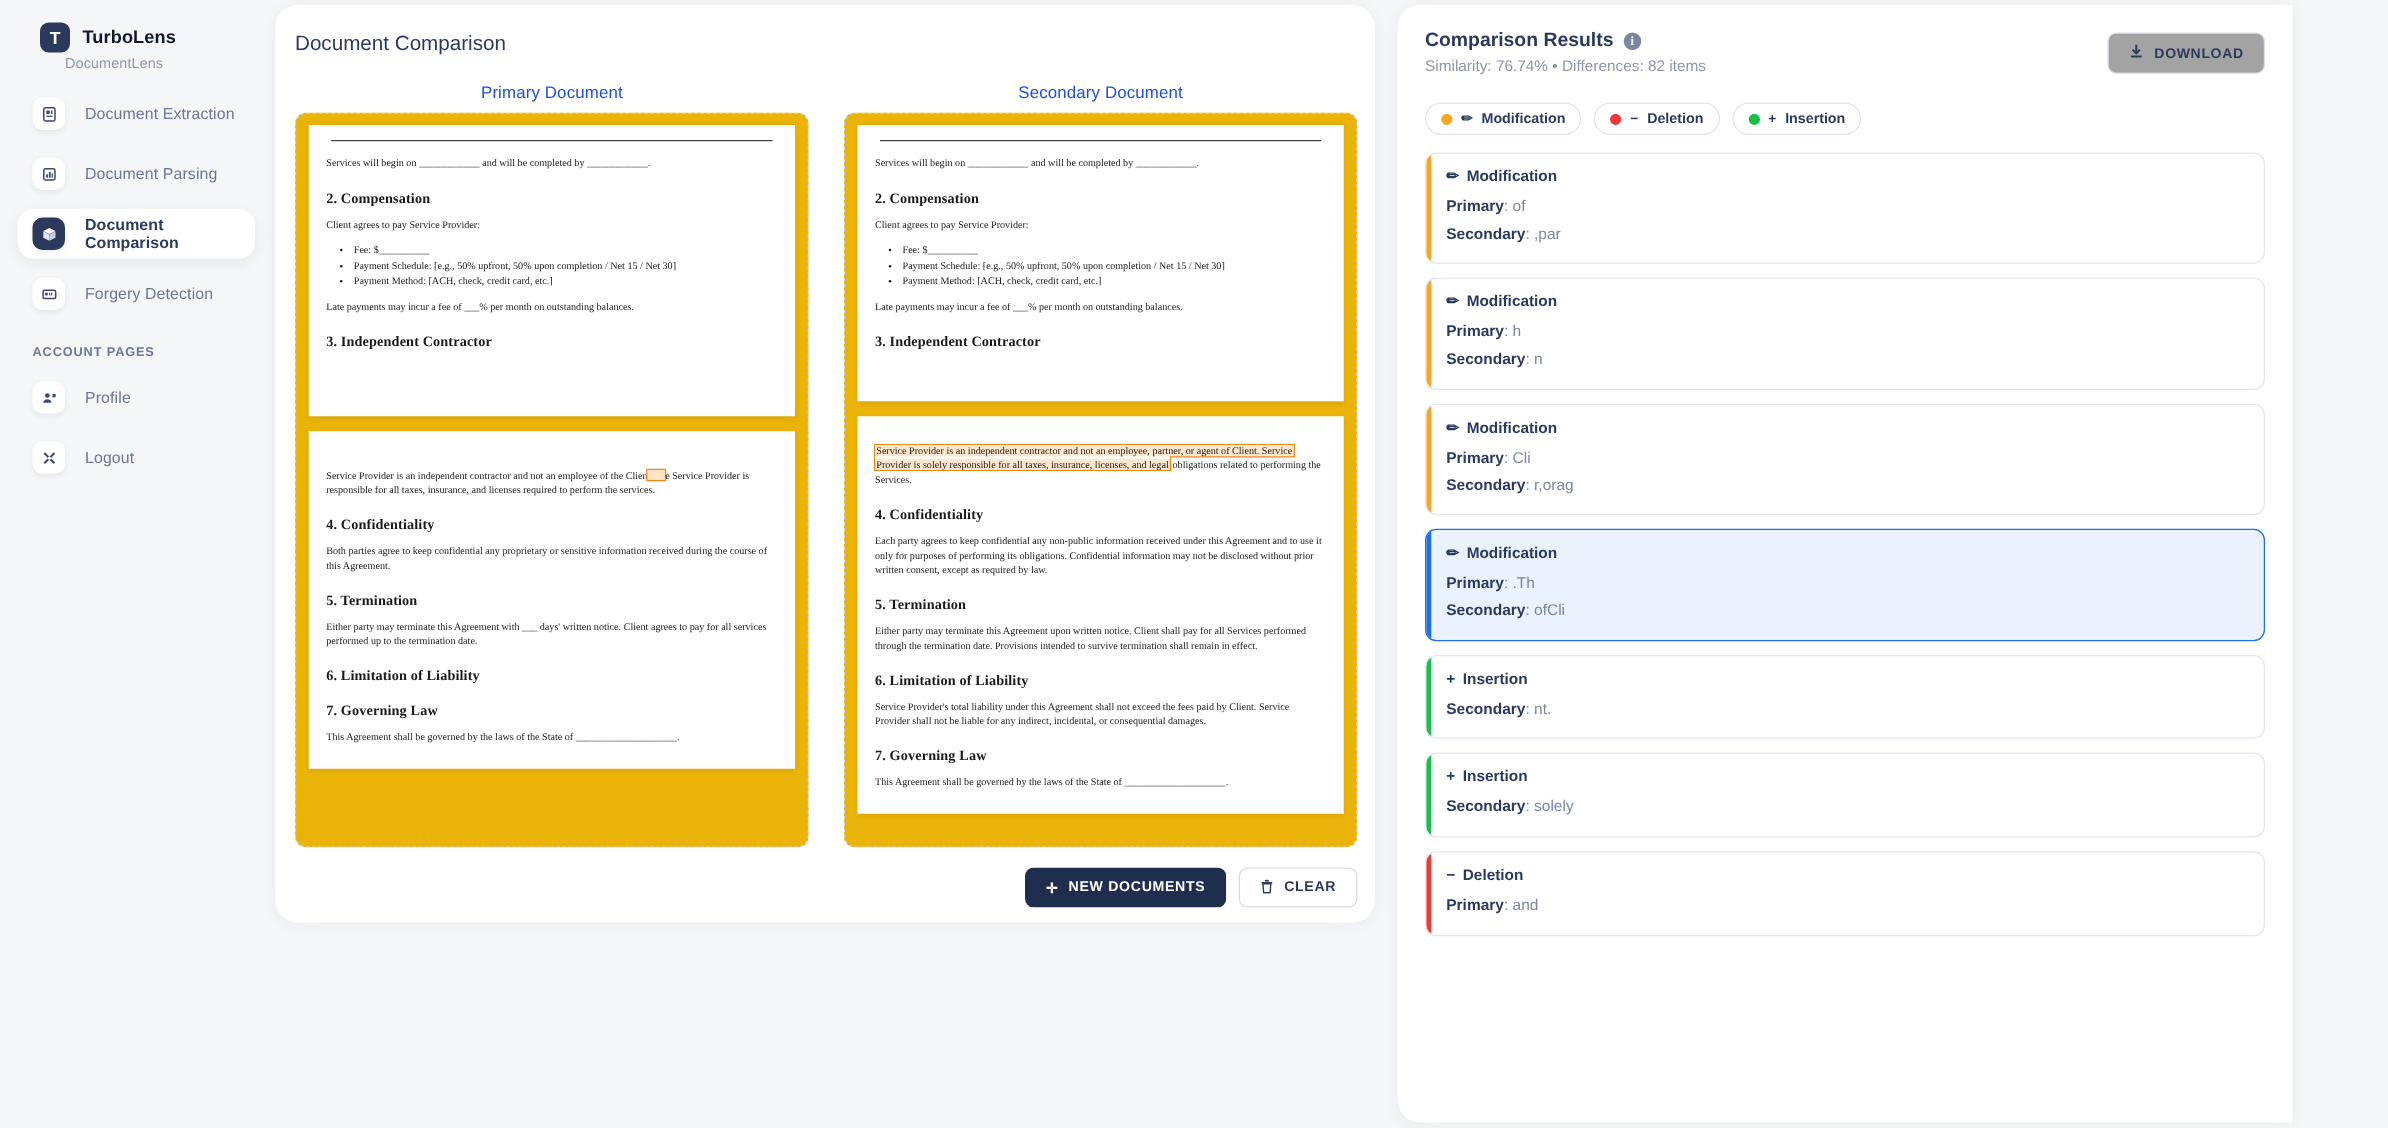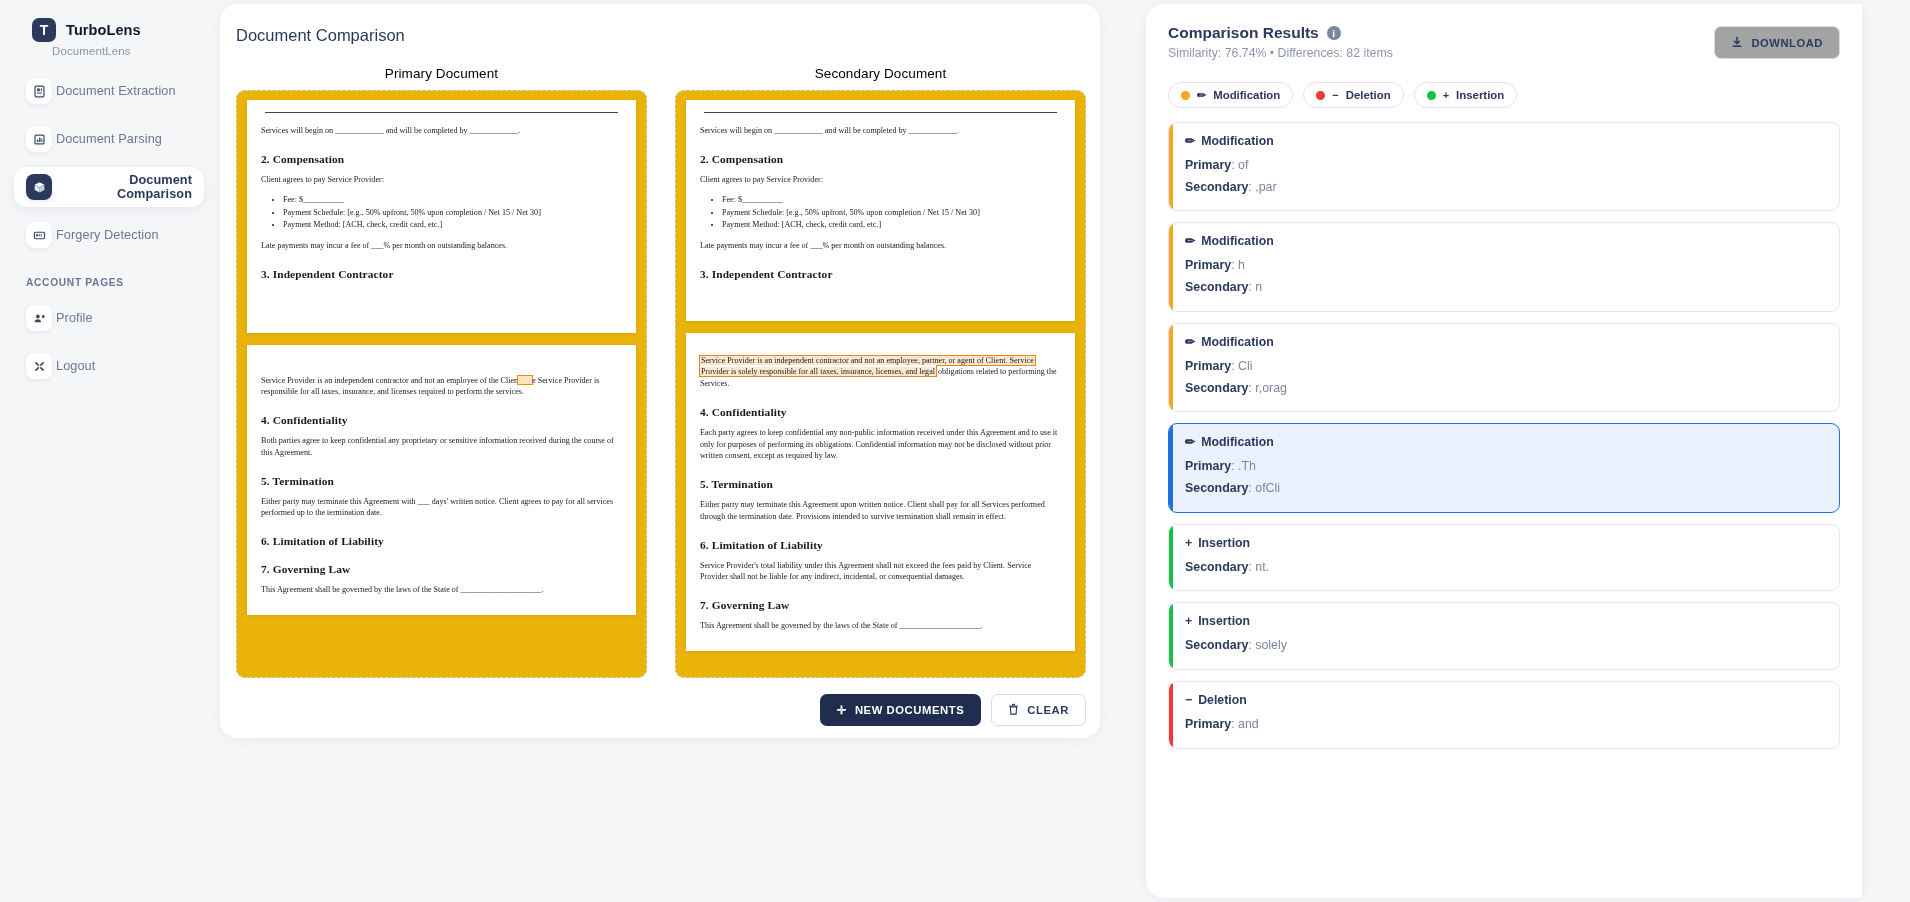--- a/index.html
+++ b/index.html
@@ -20,24 +20,23 @@
   .brand-mark {
     width: 24px; height: 24px; border-radius: 7px; background: #2b3a5c;
     display: flex; align-items: center; justify-content: center;
     color: #fff; font-size: 14px; font-weight: bold; flex: 0 0 auto;
   }
   .brand-name { font-size: 14.5px; font-weight: bold; color: #0f172a; letter-spacing: .1px; }
   .brand-sub { font-size: 11.5px; color: #8d97ab; padding: 3px 0 0 38px; letter-spacing: .1px; }
 
   .nav { margin-top: 14px; }
   .nav-item {
-    display: flex; align-items: center; gap: 4px;
+    display: flex; align-items: center; gap: 16px;
     height: 40px; border-radius: 13px; padding: 0 12px; margin-bottom: 8px;
     cursor: pointer;
-    text-align: right;
   }
   .nav-item.active { background: #ffffff; box-shadow: 0 3px 12px rgba(20,30,60,.07); }
   .nav-icon {
     width: 26px; height: 26px; border-radius: 8px; background: #ffffff;
     box-shadow: 0 2px 5px rgba(20,30,60,.07);
     display: flex; align-items: center; justify-content: center; flex: 0 0 auto;
   }
   .nav-item.active .nav-icon { background: #2b3a5c; }
   .nav-icon svg { display: block; }
   .nav-label { font-size: 12.7px; color: #6b7794; letter-spacing: .1px; }
@@ -57,21 +56,21 @@
   .page-title {
     font-size: 16.5px; color: #2b3a5c; font-weight: normal;
     padding: 22px 0 0 16px;
   }
   .doc-grid {
     position: absolute; left: 16px; top: 62px; width: 850px;
     display: flex; gap: 28px;
   }
   .doc-col { width: 411px; }
   .doc-col-title {
-    text-align: center; font-size: 13.5px; color: #000000;
+    text-align: center; font-size: 13.5px; color: #1d4ed8;
     padding-bottom: 9px; letter-spacing: .1px;
   }
   .doc-frame {
     border: 1px dashed #cfd6e4; border-radius: 9px;
     height: 588px; overflow: hidden; position: relative;
     background: #eab308;
   }
   .doc-page {
     background: #fff; margin: 9px 10px; padding: 8px 14px 10px 14px;
     box-shadow: 0 1px 4px rgba(20,30,60,.10);
@@ -101,21 +100,21 @@
   .btn {
     height: 32px; border-radius: 7px; display: inline-flex; align-items: center;
     gap: 8px; padding: 0 16px; font-size: 11.3px; font-weight: bold;
     letter-spacing: .55px; cursor: pointer; border: 1px solid transparent;
   }
   .btn-primary { background: #1f2d4e; color: #fff; }
   .btn-outline { background: #fff; color: #2b3a5c; border-color: #d6dbe6; }
 
   
   #right {
-    position: absolute; left: 1146px; top: 4px; width: 716px; height: 894px;
+    position: absolute; left: 1118px; top: 4px; width: 716px; height: 894px;
     background: #ffffff; border-radius: 18px 0 0 18px;
     box-shadow: 0 2px 14px rgba(20,30,60,.05);
     overflow: hidden;
   }
   .rp-head { padding: 20px 22px 0 22px; display: flex; align-items: flex-start; }
   .rp-titles { flex: 1 1 auto; }
   .rp-title {
     font-size: 15.5px; font-weight: bold; color: #2b3a5c;
     display: flex; align-items: center; gap: 8px;
   }

